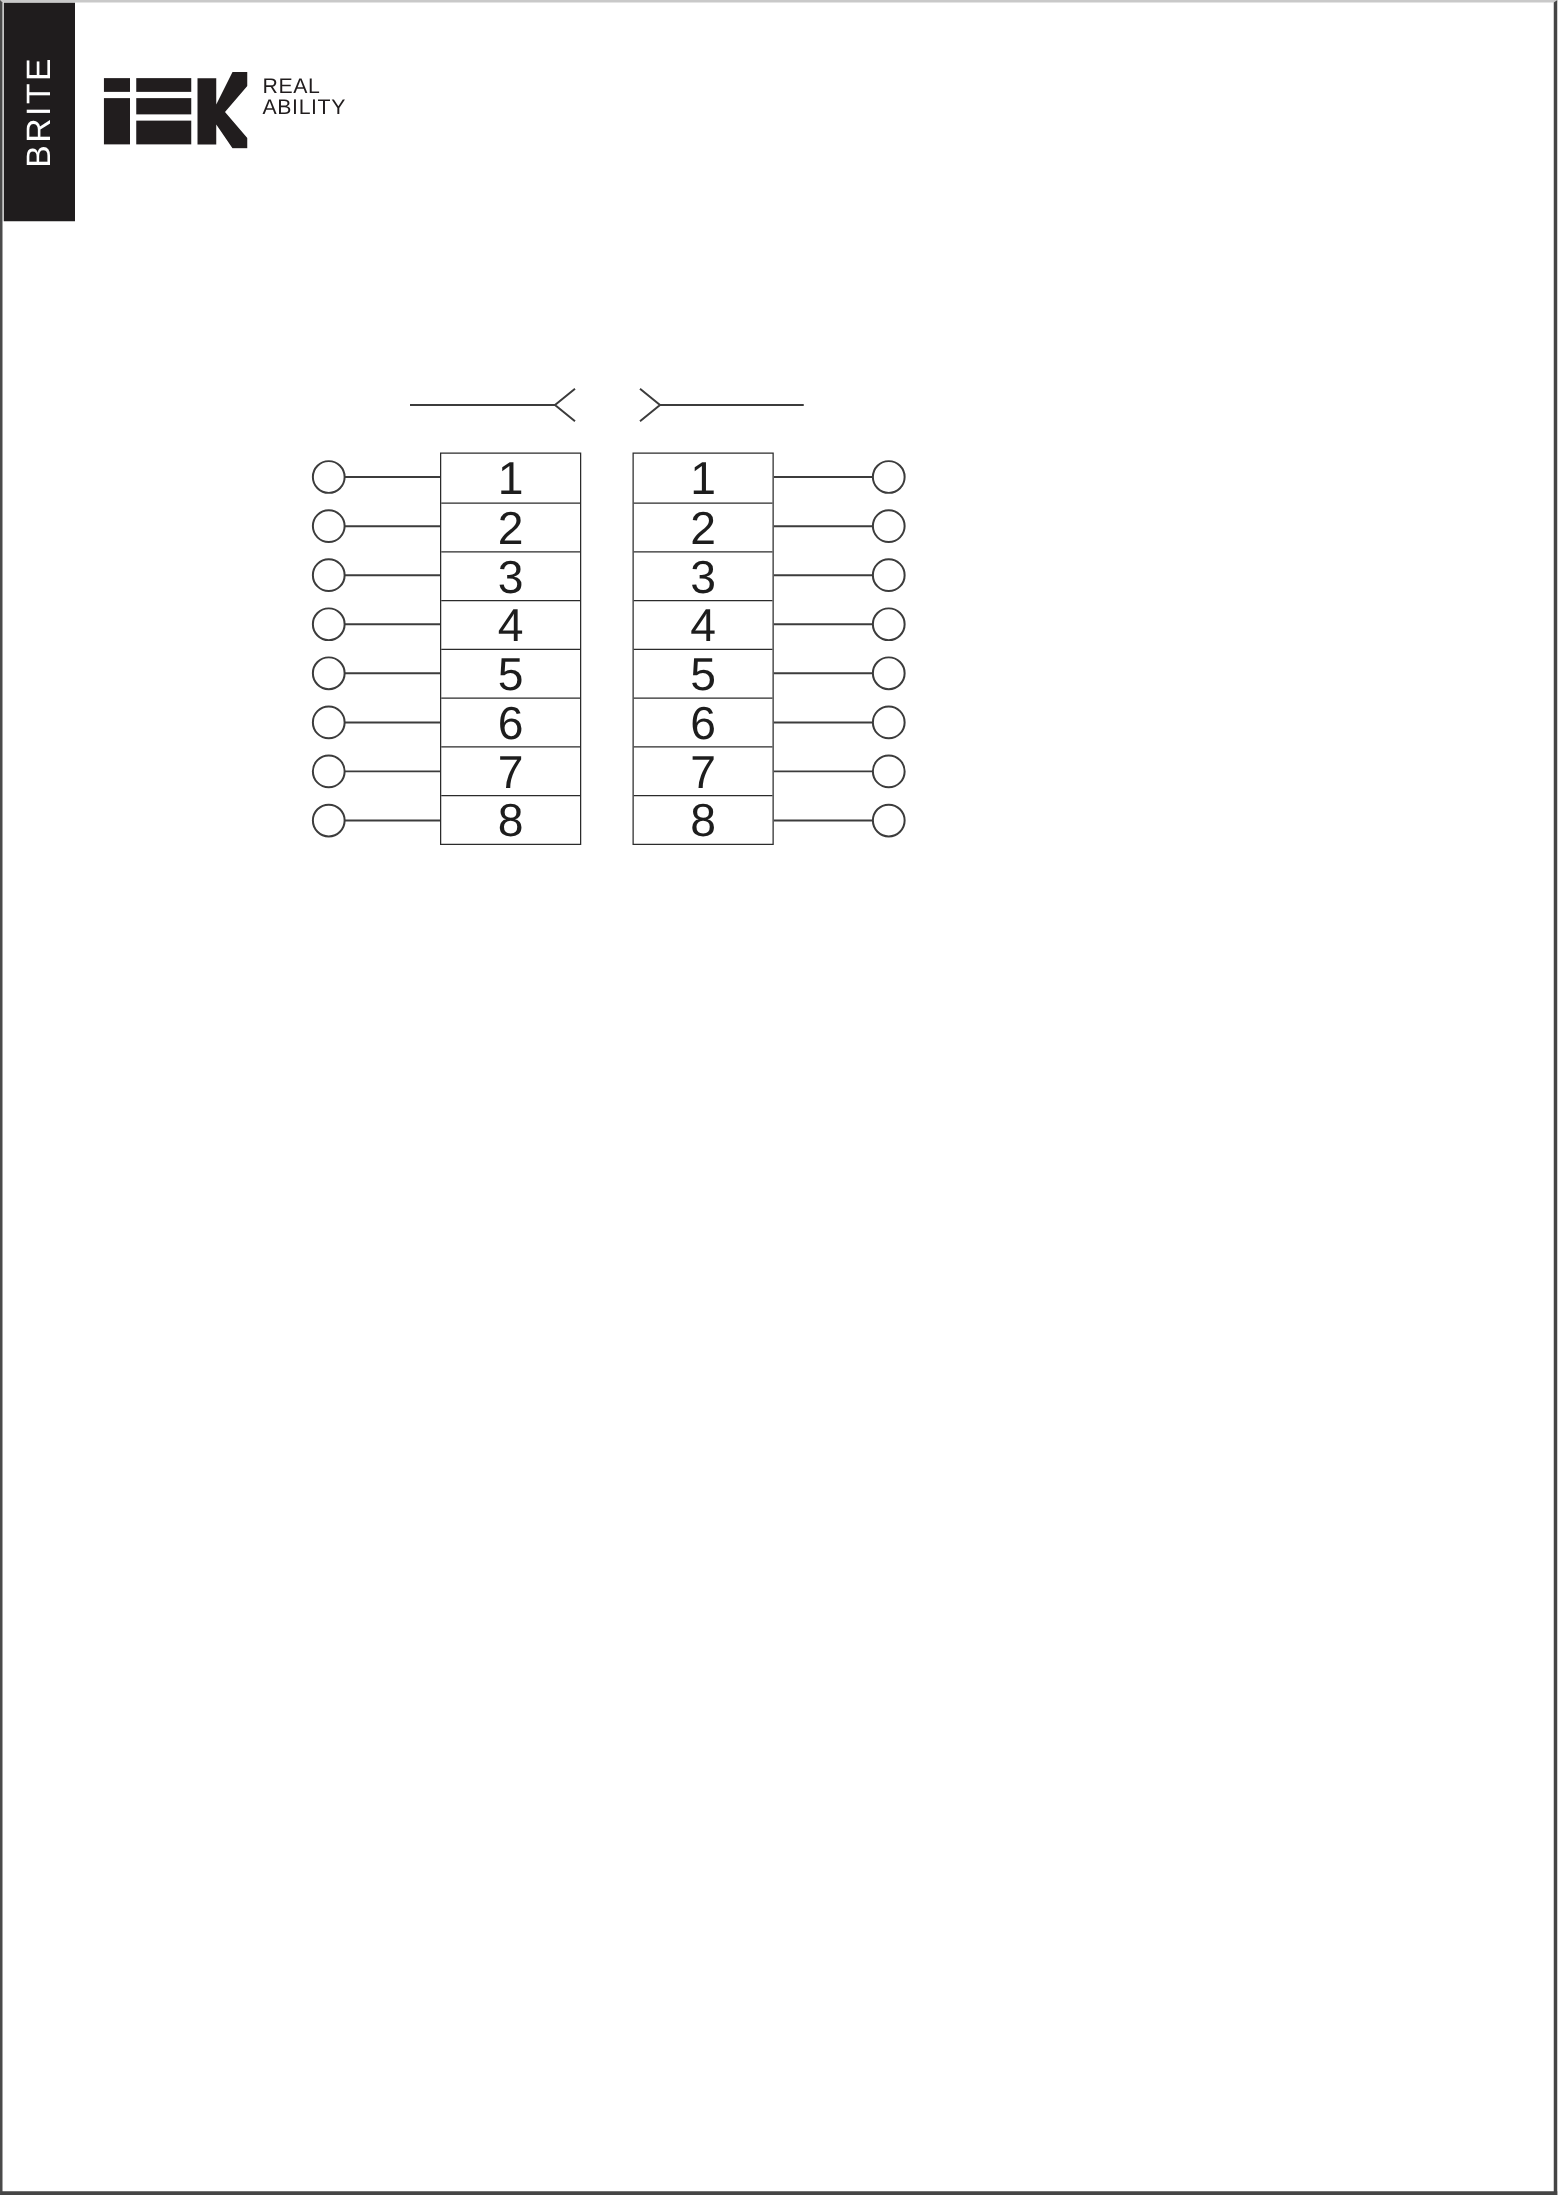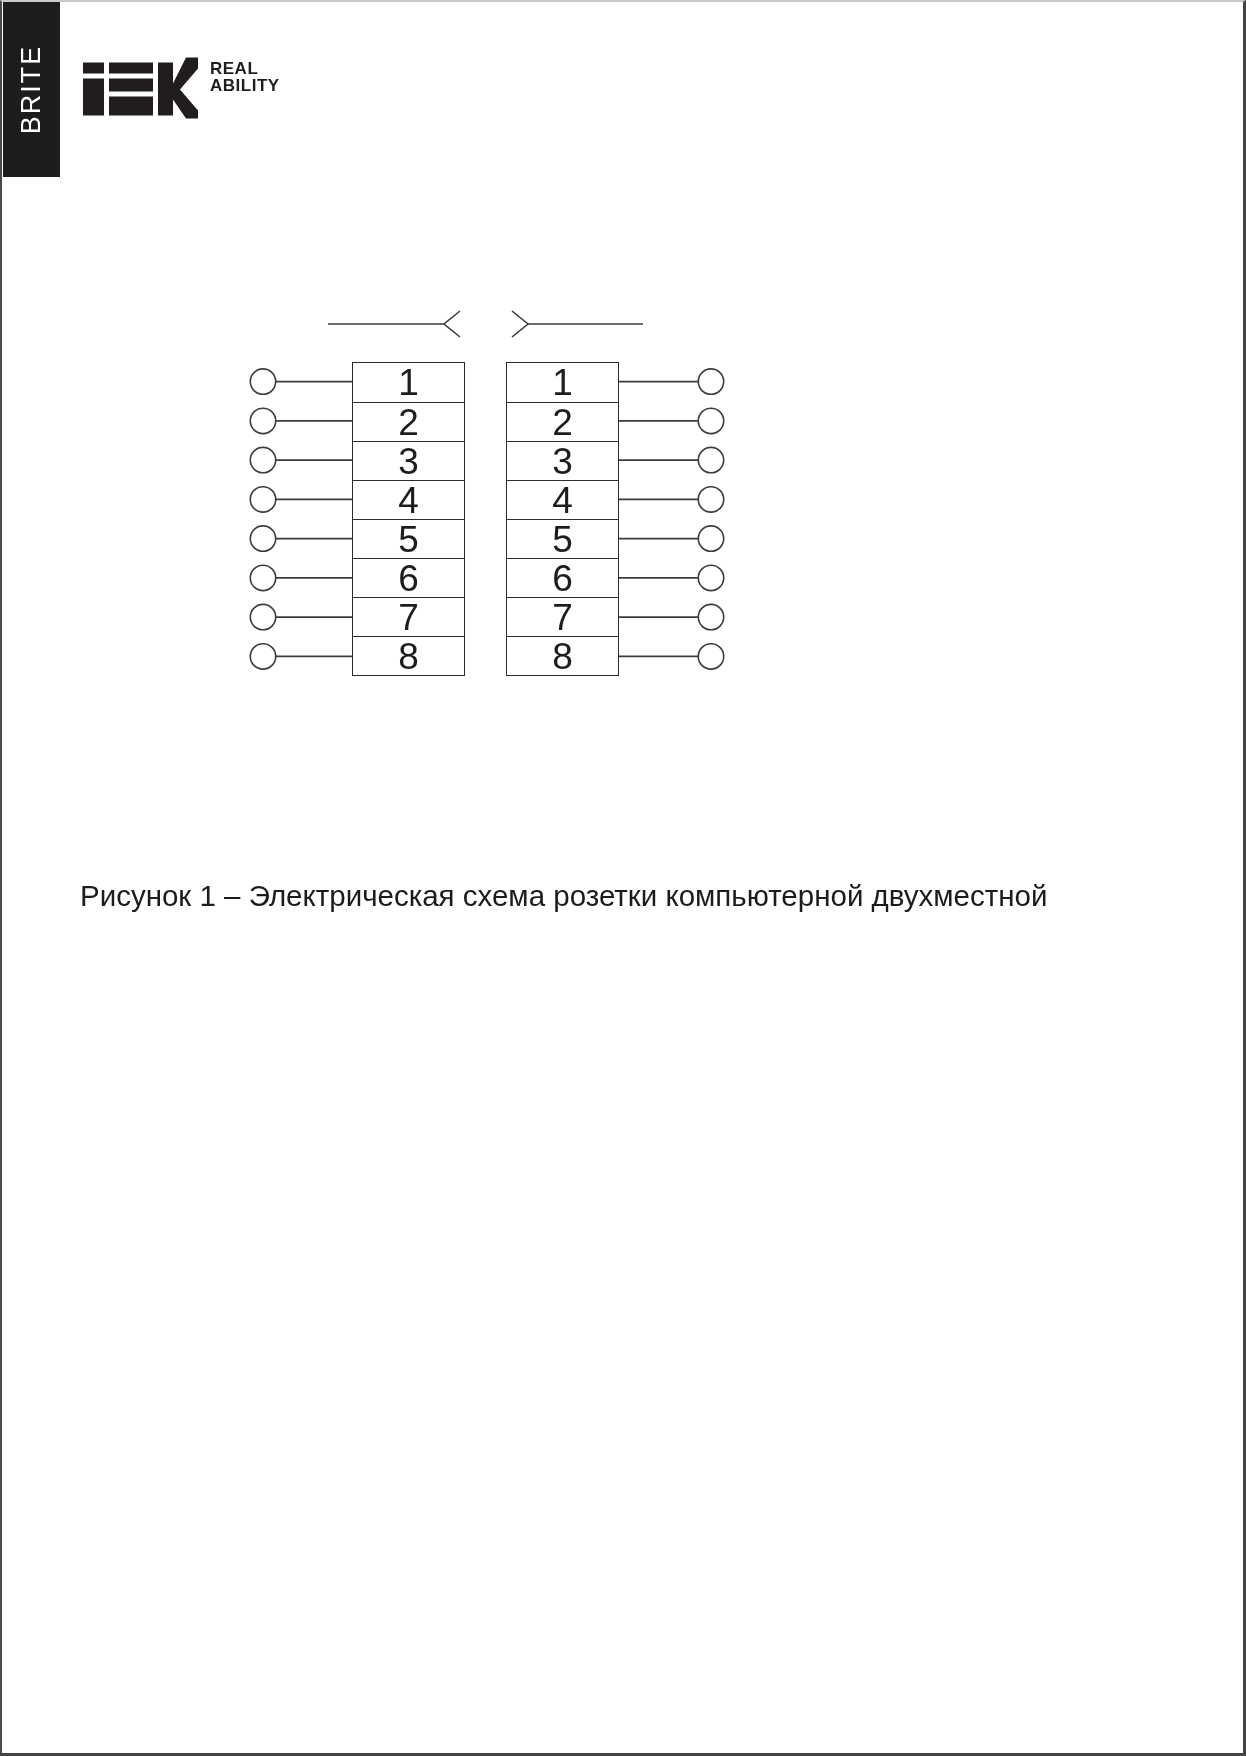--- a/index.html
+++ b/index.html
@@ -45,21 +45,21 @@
     width: 115px;
     height: 63px;
   }
   .iek-logo * { fill: #211d1e; }
 
   .brand-tagline {
     position: absolute;
     left: 208px;
     top: 58px;
     color: #211d1e;
-    font-weight: bold;
+    font-weight: normal;
     font-size: 17px;
     line-height: 17px;
     letter-spacing: 0.5px;
   }
 
   
   .schematic-svg {
     position: absolute;
     left: 238px;
     top: 293px;
@@ -240,15 +240,14 @@
         <span class="pin-num">6</span>
       </div>
     <div class="pin-row">
         <span class="pin-num">7</span>
       </div>
     <div class="pin-row">
         <span class="pin-num">8</span>
       </div>
   </div>
 
-  <div class="figure-caption">Рисунок 1 – Электрическая схема розетки компьютерной двухместной</div>
 
 </div>
 
 </body></html>

